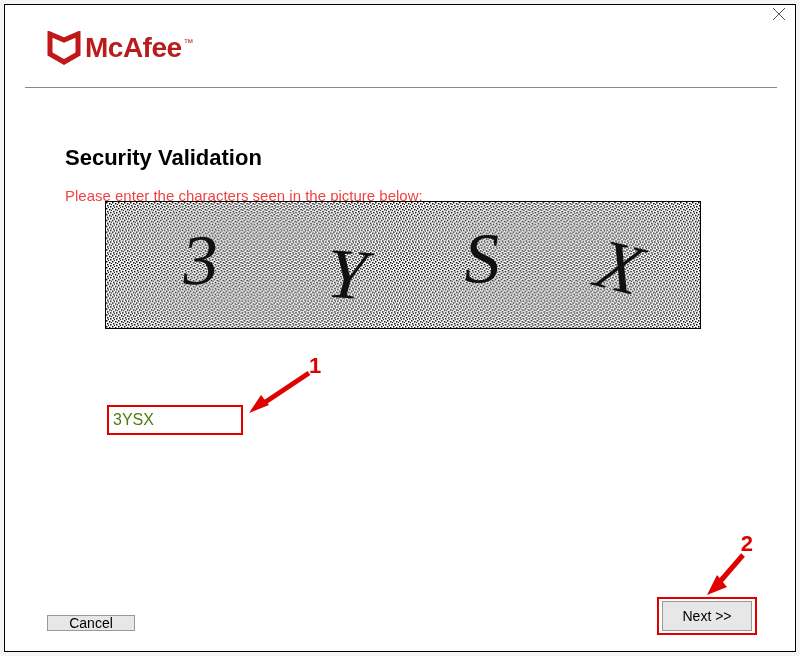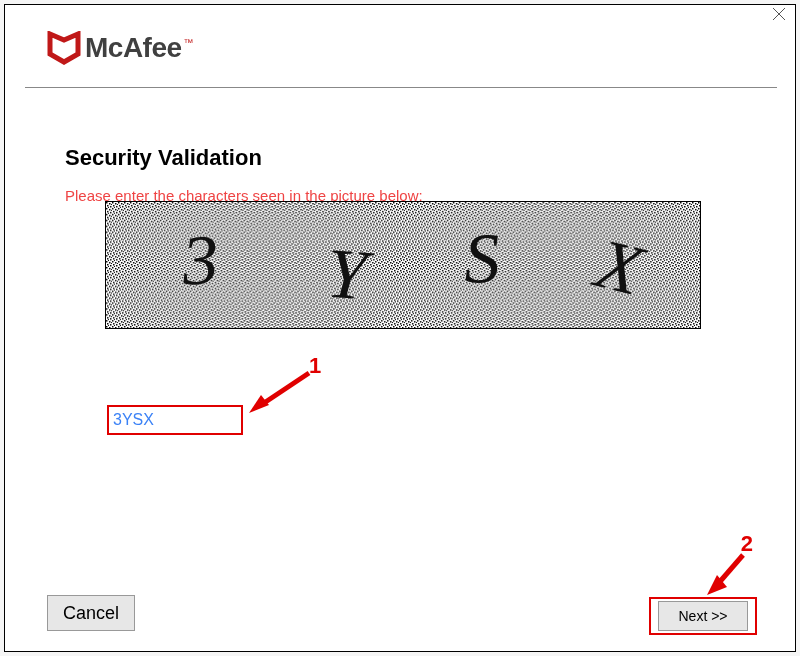--- a/index.html
+++ b/index.html
@@ -42,21 +42,21 @@
     top: 26px;
     left: 42px;
     display: flex;
     align-items: center;
     gap: 4px;
   }
   .logo-glyph svg { display:block; }
   .logo-text {
     font-size: 28px;
     font-weight: 700;
-    color: #404040;
+    color: #b91c1c;
     letter-spacing: -0.5px;
   }
   .logo-tm {
     font-size: 10px;
     color: #c01818;
     align-self: flex-start;
     margin-top: 6px;
     margin-left: -2px;
   }
   .hr-line {
@@ -126,54 +126,54 @@
     align-items: center;
   }
   .captcha-input {
     border: none;
     outline: none;
     width: 100%;
     height: 100%;
     padding: 18px 4px;
     font-size: 16px;
     font-family: Arial, sans-serif;
-    color: #3b82f6;
+    color: #4d7c0f;
     background: transparent;
   }
   .button-row {
     position: absolute;
     bottom: 20px;
     left: 42px;
     right: 42px;
     height: 36px;
   }
   .btn {
     position: absolute;
-    height: 36px;
+    height: 16px;
     padding: 0 18px;
-    font-size: 18px;
+    font-size: 14px;
     cursor: pointer;
     font-family: Arial, sans-serif;
     color: #000;
     display: flex;
     align-items: center;
     justify-content: center;
   }
   .btn-cancel {
     left: 0;
     bottom: 0;
     background: #e7e7e7;
     border: 1px solid #999;
     width: 88px;
   }
   .btn-next-highlight {
     position: absolute;
     right: 38px;
     bottom: 16px;
-    width: 108px;
+    width: 100px;
     height: 38px;
     border: 2px solid #e00000;
     display: flex;
     align-items: center;
     justify-content: center;
   }
   .btn-next {
     width: 90px;
     height: 30px;
     background: #e7e7e7;

